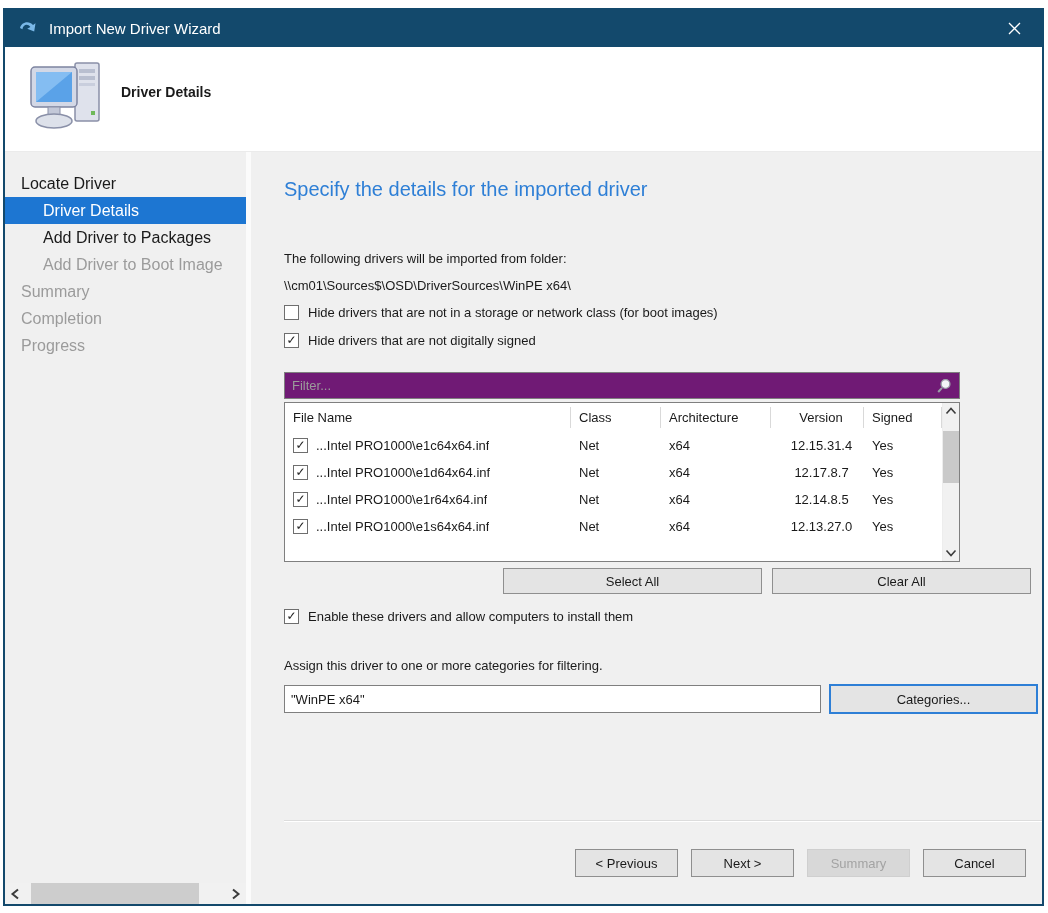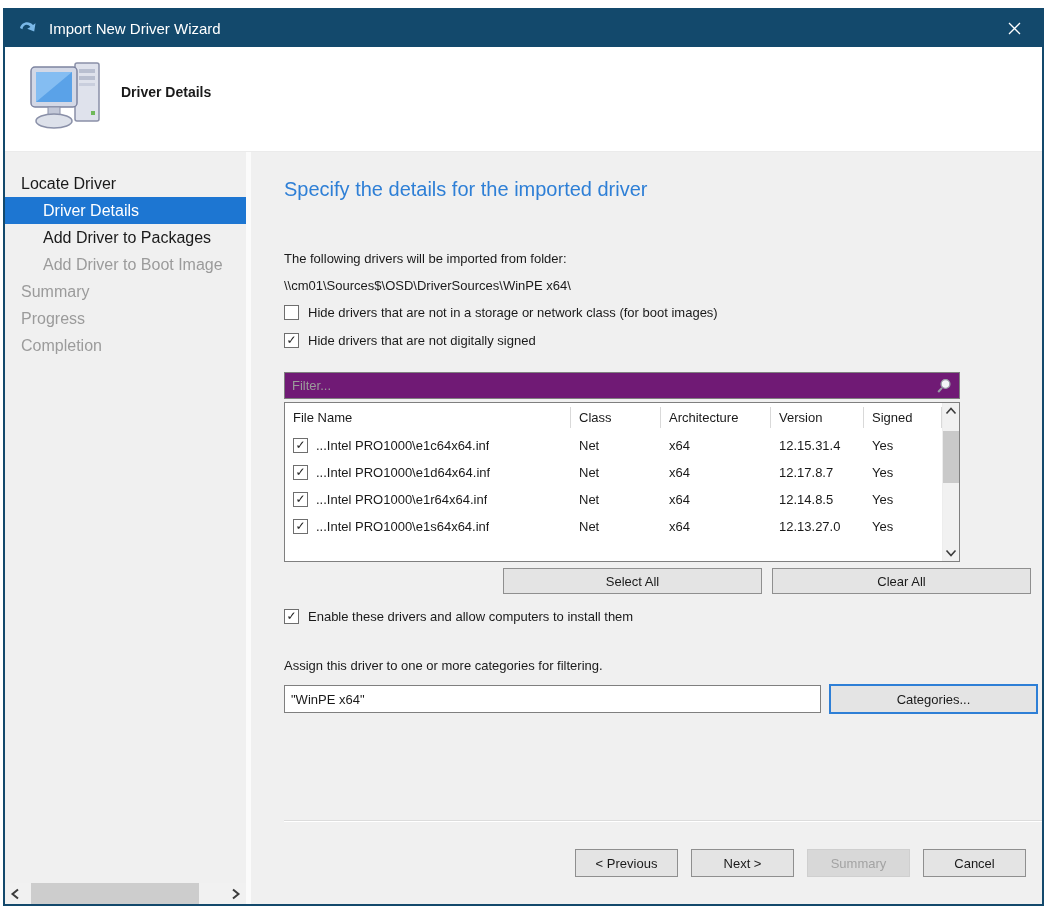--- a/index.html
+++ b/index.html
@@ -51,21 +51,21 @@
 
   .table { width:676px; height:160px; border:1px solid #7f7f7f; background:#ffffff; display:flex; margin-bottom:6px; }
   .tcols { flex:1; display:flex; flex-direction:column; min-width:0; }
   .thead { display:flex; height:29px; align-items:center; flex:none; }
   .thead .hcell { height:21px; line-height:21px; border-right:1px solid #d9d9d9; padding-left:8px; font-size:13px; }
   .trow { display:flex; height:27px; align-items:center; }
   .c-file { width:286px; flex:none; display:flex; align-items:center; padding-left:8px; }
   .c-file .txt { margin-left:8px; white-space:nowrap; overflow:hidden; }
   .c-class { width:90px; flex:none; padding-left:8px; }
   .c-arch { width:110px; flex:none; padding-left:8px; }
-  .c-ver { width:93px; flex:none; padding-left:8px; }
+  .c-ver { width:93px; flex:none; padding-left:8px;text-align:center; }
   .c-sig { flex:1; padding-left:8px; }
 
   .vscroll { width:17px; flex:none; background:#f1f1f1; border-left:1px solid #ededed; display:flex; flex-direction:column; align-items:stretch; }
   .vs-arrow { height:16px; display:flex; align-items:center; justify-content:center; flex:none; }
   .vs-thumb { height:52px; background:#c9c9c9; margin-top:12px; }
   .vs-fill { flex:1; }
 
   .btn { background:#e4e4e4; border:1px solid #8f8f8f; font-family:inherit; font-size:13px; color:#1a1a1a; display:flex; align-items:center; justify-content:center; }
   .selrow { width:747px; display:flex; justify-content:flex-end; margin-bottom:15px; }
   .selrow .btn { width:259px; height:26px; }
@@ -120,22 +120,22 @@
   </div>
 
   <div class="bodyrow">
 
     <div class="sidebar">
       <div class="sb-item">Locate Driver</div>
       <div class="sb-item sub active">Driver Details</div>
       <div class="sb-item sub">Add Driver to Packages</div>
       <div class="sb-item sub disabled">Add Driver to Boot Image</div>
       <div class="sb-item disabled">Summary</div>
+      <div class="sb-item disabled">Completion</div>
       <div class="sb-item disabled">Progress</div>
-      <div class="sb-item disabled">Completion</div>
 
       <div class="hscroll">
         <div class="hs-arrow">
           <svg width="10" height="12" viewBox="0 0 10 12">
               <polyline points="8,1.5 2.5,6 8,10.5" fill="none" stroke="#3c3c3c" stroke-width="2"></polyline>
             </svg>
         </div>
         <div class="hs-thumb"></div>
         <div class="hs-fill"></div>
         <div class="hs-arrow">

